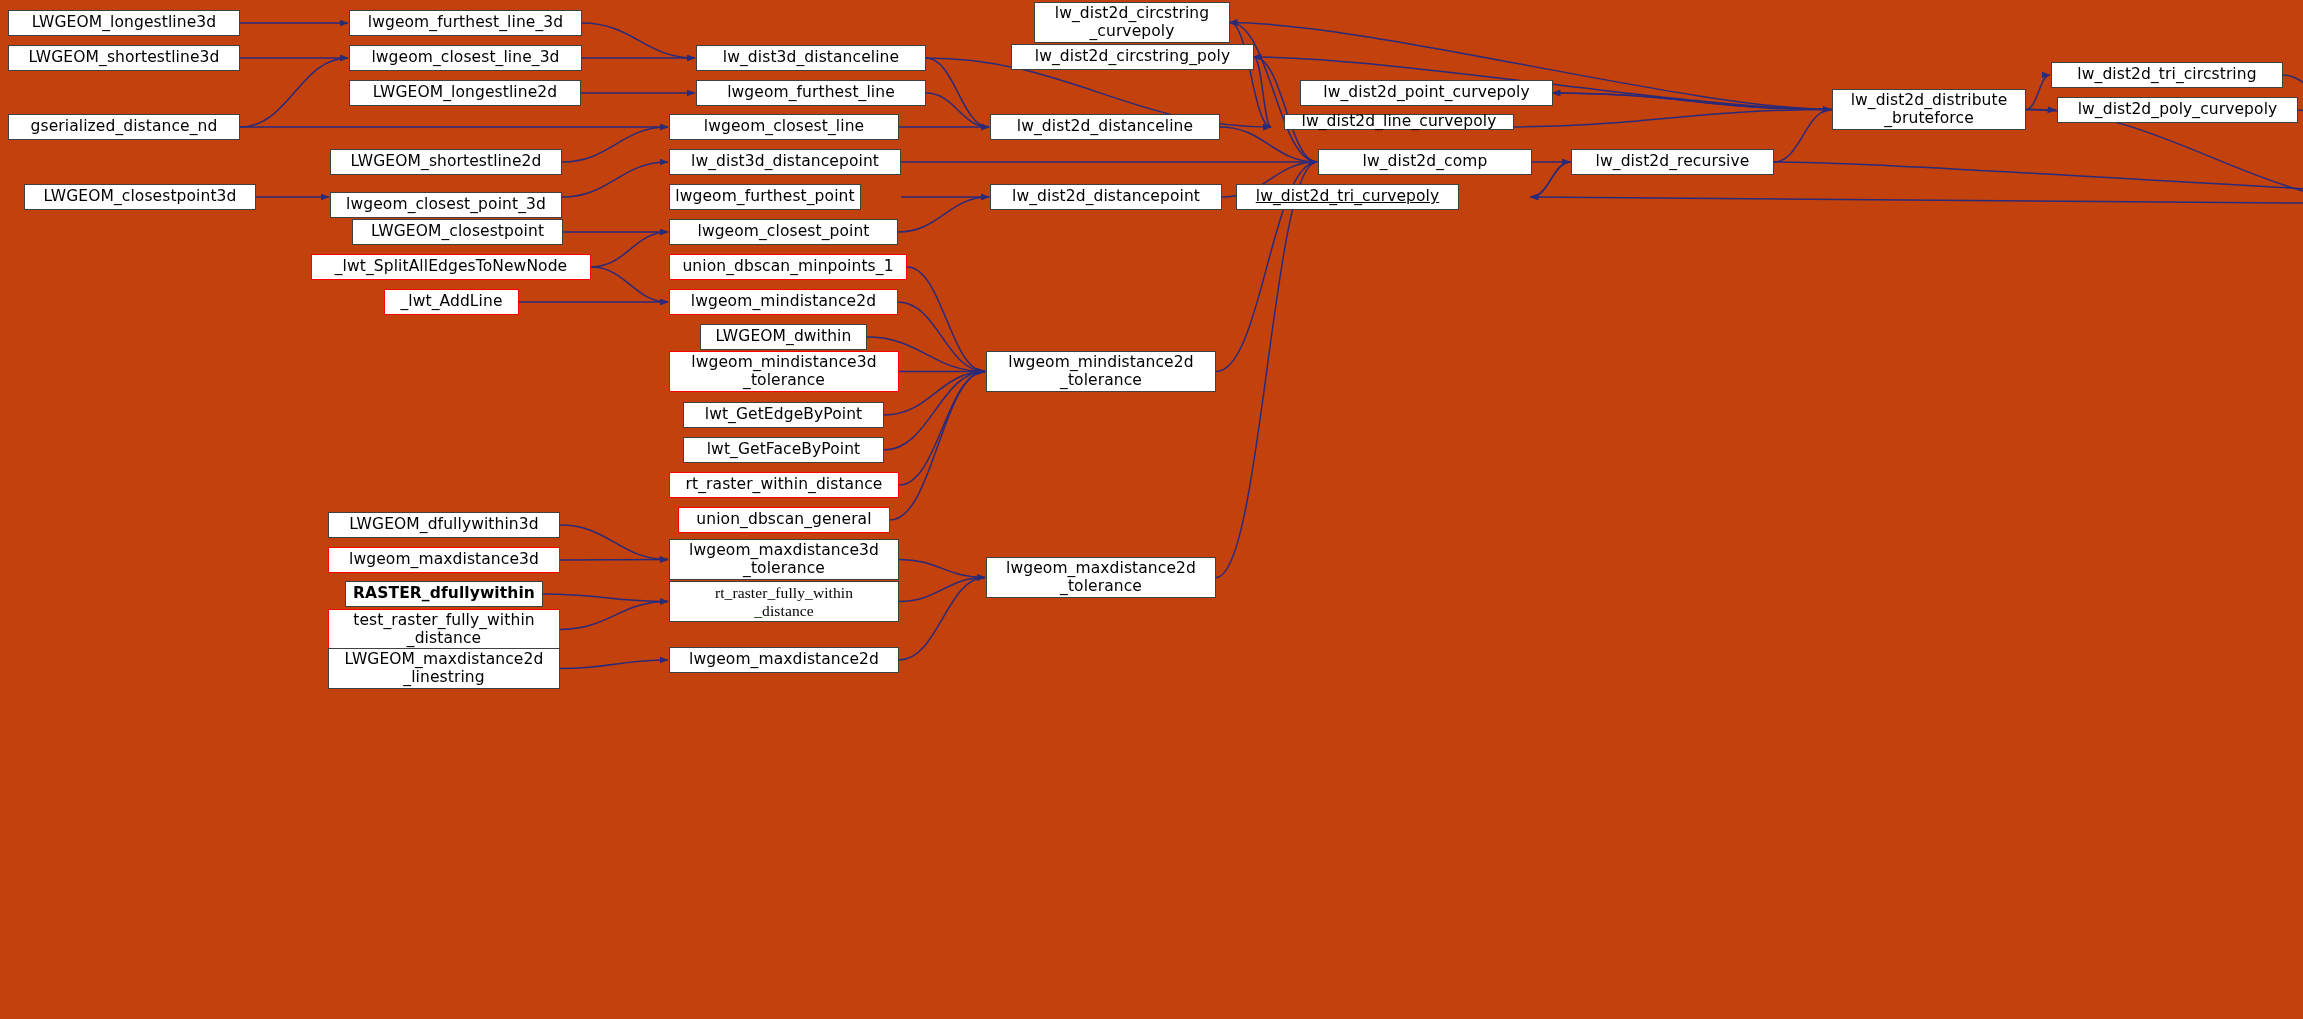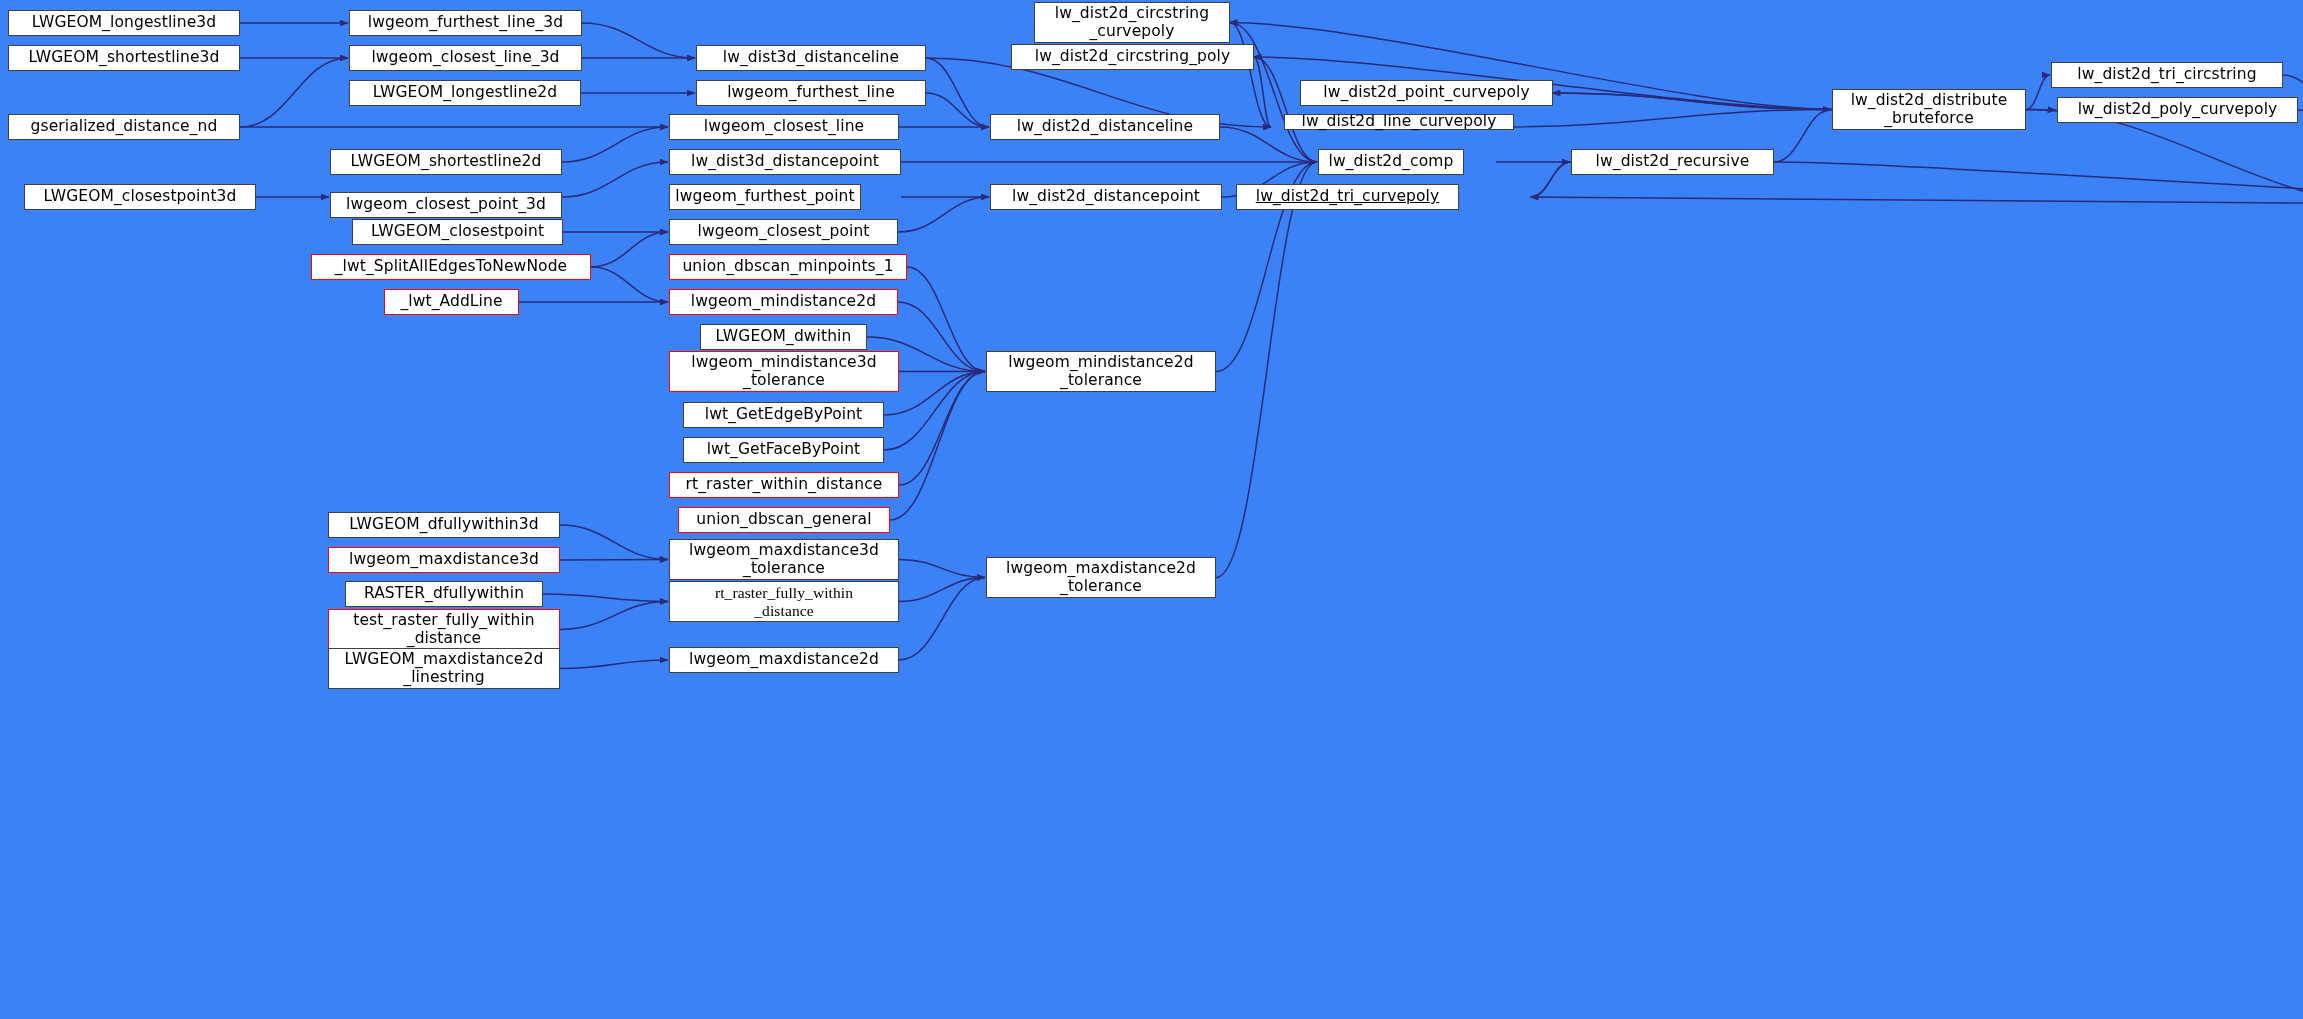--- a/index.html
+++ b/index.html
@@ -4,21 +4,21 @@
 <style>
   html, body {
     margin: 0;
     padding: 0;
     background: #ffffff;
   }
   #canvas {
     position: relative;
     width: 2303px;
     height: 1019px;
-    background: #3b82f6;
+    background: #c2410c;
     font-family: "DejaVu Sans", "Liberation Sans", sans-serif;
     overflow: hidden;
   }
   #edge-layer {
     position: absolute;
     left: 0;
     top: 0;
     width: 2303px;
     height: 1019px;
     pointer-events: none;
@@ -133,21 +133,21 @@
       <div class="node" style="left: 1300px; top: 80px; width: 253px; height: 26px;">lw_dist2d_point_curvepoly</div>
       <div class="node" style="left: 1832px; top: 89px; width: 194px; height: 41px;">lw_dist2d_distribute
 _bruteforce</div>
       <div class="node" style="left: 2057px; top: 97px; width: 241px; height: 26px;">lw_dist2d_poly_curvepoly</div>
       <div class="node" style="left: 8px; top: 114px; width: 232px; height: 26px;">gserialized_distance_nd</div>
       <div class="node" style="left: 669px; top: 114px; width: 230px; height: 26px;">lwgeom_closest_line</div>
       <div class="node" style="left: 990px; top: 114px; width: 230px; height: 26px;">lw_dist2d_distanceline</div>
       <div class="node" style="left: 1284px; top: 114px; width: 230px; height: 16px;">lw_dist2d_line_curvepoly</div>
       <div class="node" style="left: 330px; top: 149px; width: 232px; height: 26px;">LWGEOM_shortestline2d</div>
       <div class="node" style="left: 669px; top: 149px; width: 232px; height: 26px;">lw_dist3d_distancepoint</div>
-      <div class="node" style="left: 1318px; top: 149px; width: 146px; height: 26px;">lw_dist2d_comp</div>
+      <div class="node" style="left: 1318px; top: 149px; width: 214px; height: 26px;">lw_dist2d_comp</div>
       <div class="node" style="left: 1571px; top: 149px; width: 203px; height: 26px;">lw_dist2d_recursive</div>
       <div class="node" style="left: 24px; top: 184px; width: 232px; height: 26px;">LWGEOM_closestpoint3d</div>
       <div class="node" style="left: 330px; top: 184px; width: 232px; height: 26px; margin-top: 8px;">lwgeom_closest_point_3d</div>
       <div class="node" style="left: 669px; top: 184px; width: 192px; height: 26px;">lwgeom_furthest_point</div>
       <div class="node" style="left: 990px; top: 184px; width: 232px; height: 26px;">lw_dist2d_distancepoint</div>
       <div class="node" style="left: 1236px; top: 184px; width: 223px; height: 26px; text-decoration: underline;">lw_dist2d_tri_curvepoly</div>
       <div class="node" style="left: 352px; top: 219px; width: 211px; height: 26px;">LWGEOM_closestpoint</div>
       <div class="node" style="left: 669px; top: 219px; width: 229px; height: 26px;">lwgeom_closest_point</div>
       <div class="node red" style="left: 311px; top: 254px; width: 280px; height: 26px;">_lwt_SplitAllEdgesToNewNode</div>
       <div class="node red" style="left: 669px; top: 254px; width: 238px; height: 26px;">union_dbscan_minpoints_1</div>
@@ -161,21 +161,21 @@
       <div class="node" style="left: 683px; top: 402px; width: 201px; height: 26px;">lwt_GetEdgeByPoint</div>
       <div class="node" style="left: 683px; top: 437px; width: 201px; height: 26px;">lwt_GetFaceByPoint</div>
       <div class="node red" style="left: 669px; top: 472px; width: 230px; height: 26px;">rt_raster_within_distance</div>
       <div class="node red" style="left: 678px; top: 507px; width: 212px; height: 26px;">union_dbscan_general</div>
       <div class="node" style="left: 328px; top: 512px; width: 232px; height: 26px;">LWGEOM_dfullywithin3d</div>
       <div class="node red" style="left: 328px; top: 547px; width: 232px; height: 26px;">lwgeom_maxdistance3d</div>
       <div class="node" style="left: 669px; top: 539px; width: 230px; height: 41px;">lwgeom_maxdistance3d
 _tolerance</div>
       <div class="node" style="left: 986px; top: 557px; width: 230px; height: 41px;">lwgeom_maxdistance2d
 _tolerance</div>
-      <div class="node" style="left: 345px; top: 581px; width: 198px; height: 26px;">RASTER_dfullywithin</div>
+      <div class="node" style="left: 345px; top: 581px; width: 198px; height: 26px; font-weight: bold;">RASTER_dfullywithin</div>
       <div class="node" style="left: 669px; top: 581px; width: 230px; height: 41px; font-family: Liberation Serif, serif;">rt_raster_fully_within
 _distance</div>
       <div class="node red" style="left: 328px; top: 609px; width: 232px; height: 41px;">test_raster_fully_within
 _distance</div>
       <div class="node" style="left: 328px; top: 648px; width: 232px; height: 41px;">LWGEOM_maxdistance2d
 _linestring</div>
       <div class="node" style="left: 669px; top: 647px; width: 230px; height: 26px;">lwgeom_maxdistance2d</div>
     </div>
 </div>
 

